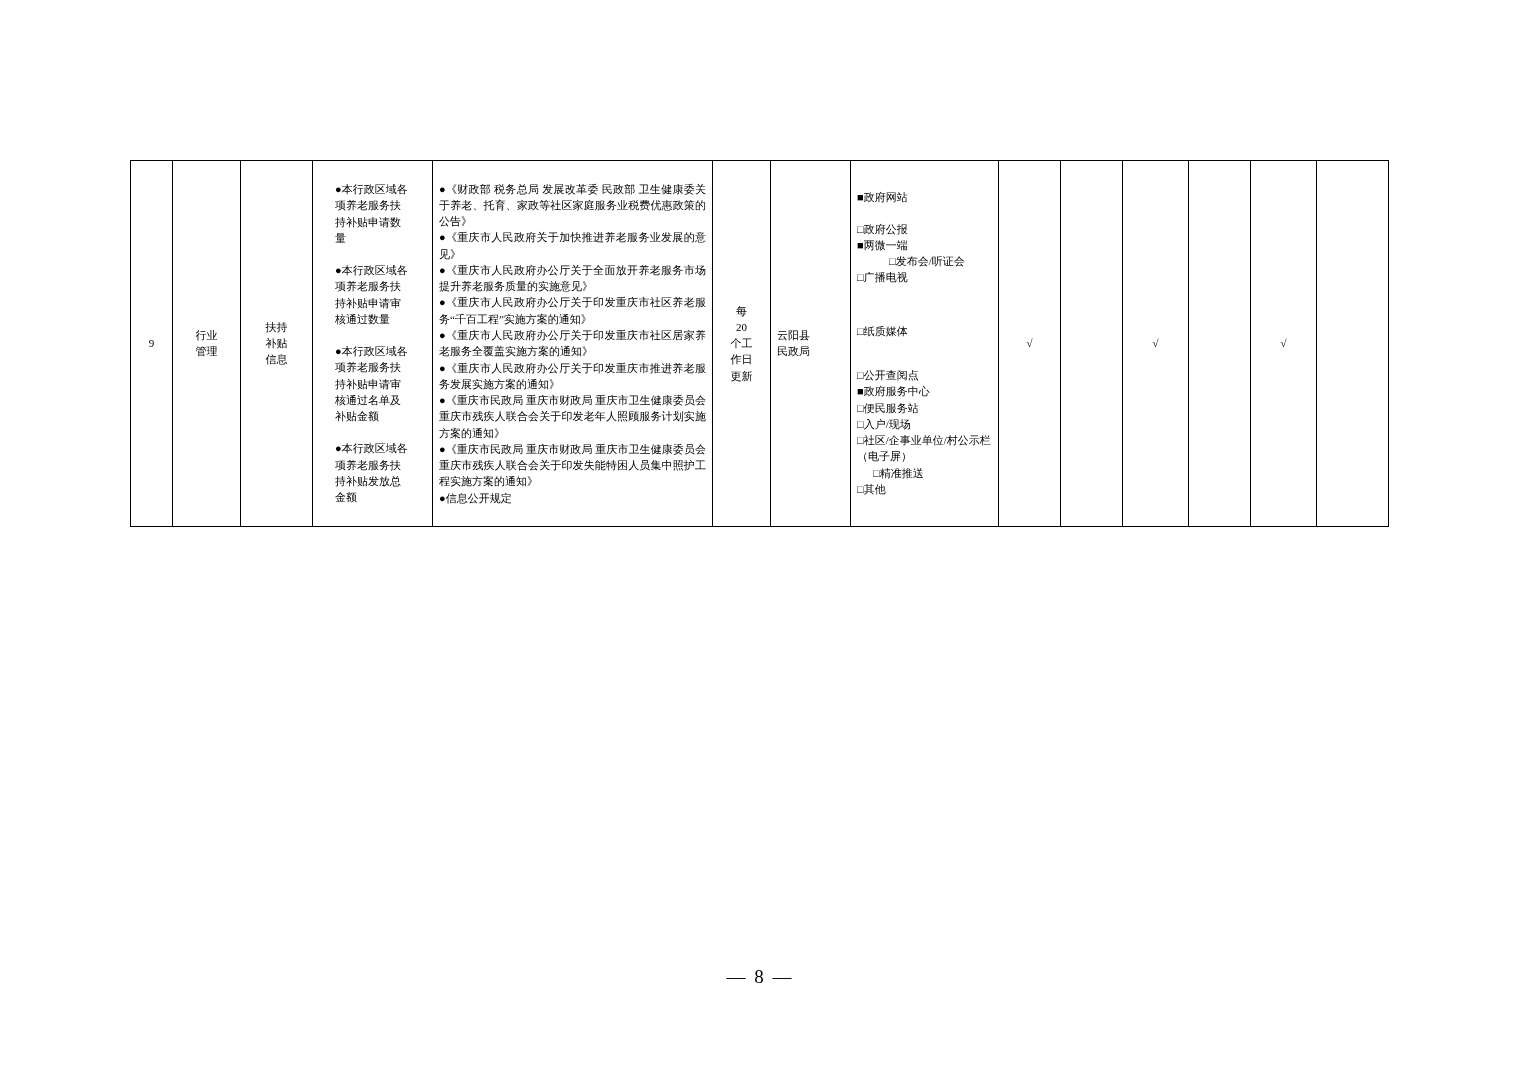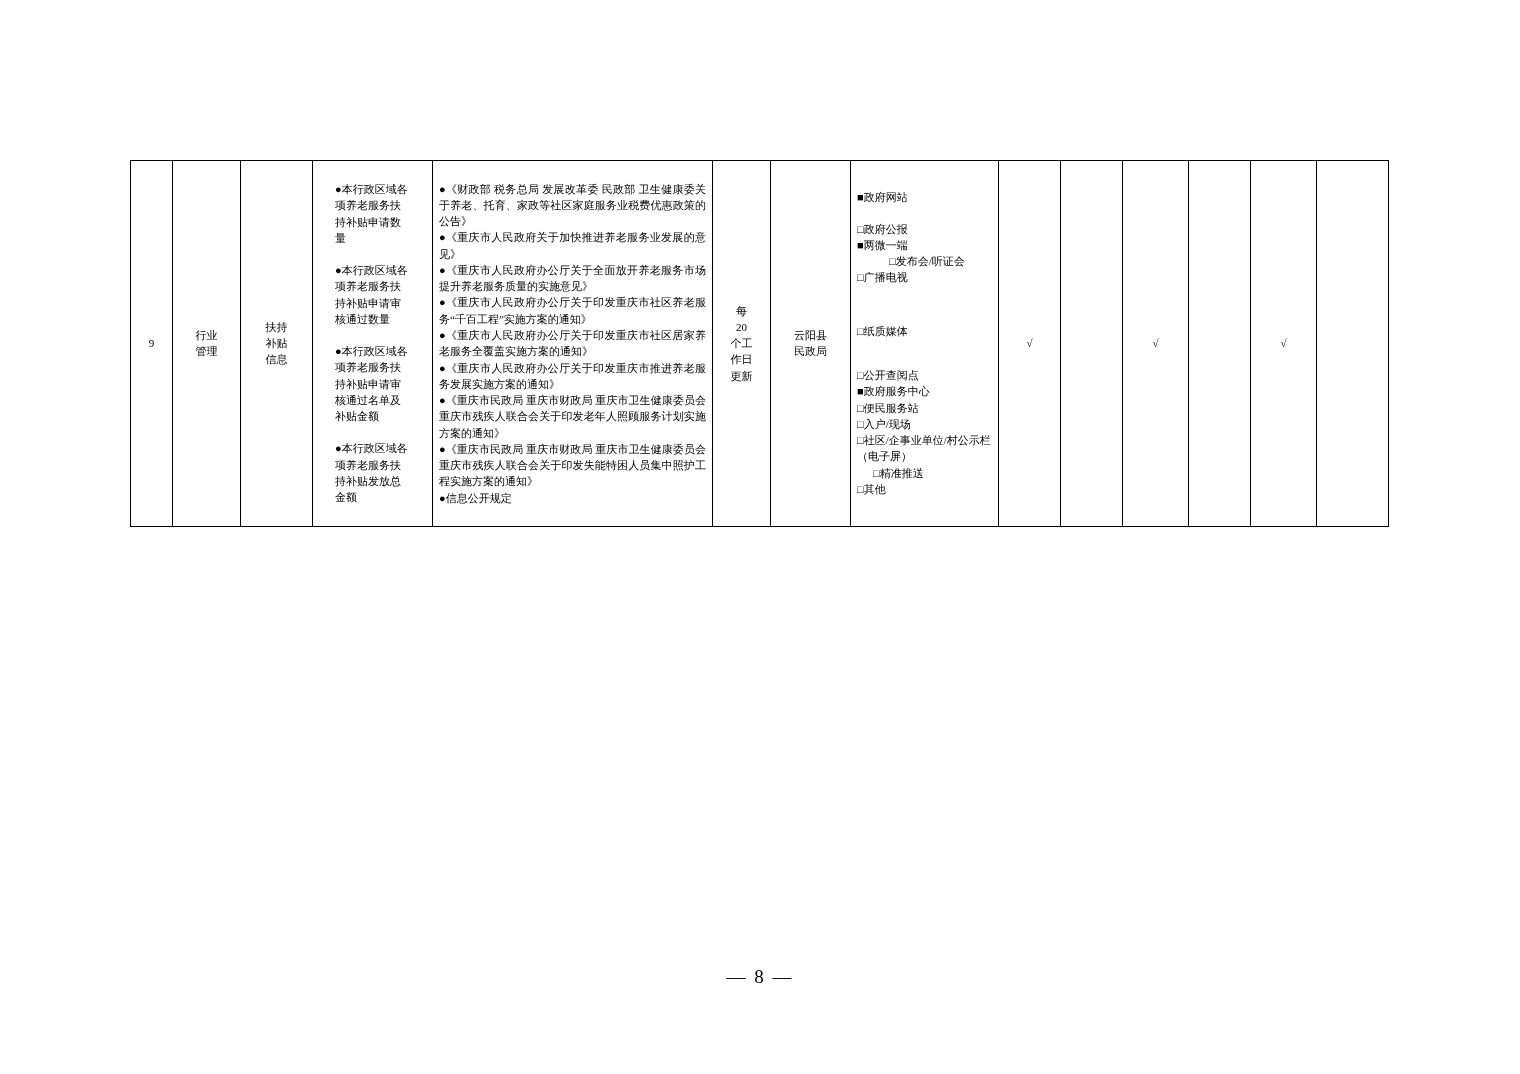--- a/index.html
+++ b/index.html
@@ -87,21 +87,20 @@
   }
   .check {
     font-size: 17px;
     line-height: 1;
   }
   .freq {
     text-align: center;
     line-height: 1.5;
   }
   .org {
-    text-align: center;
     line-height: 1.5;
   }
   .page-number {
     position: absolute;
     left: 0;
     right: 0;
     top: 966px;
     text-align: center;
     font-size: 19px;
     font-family: "Liberation Serif", "DejaVu Serif", serif;

